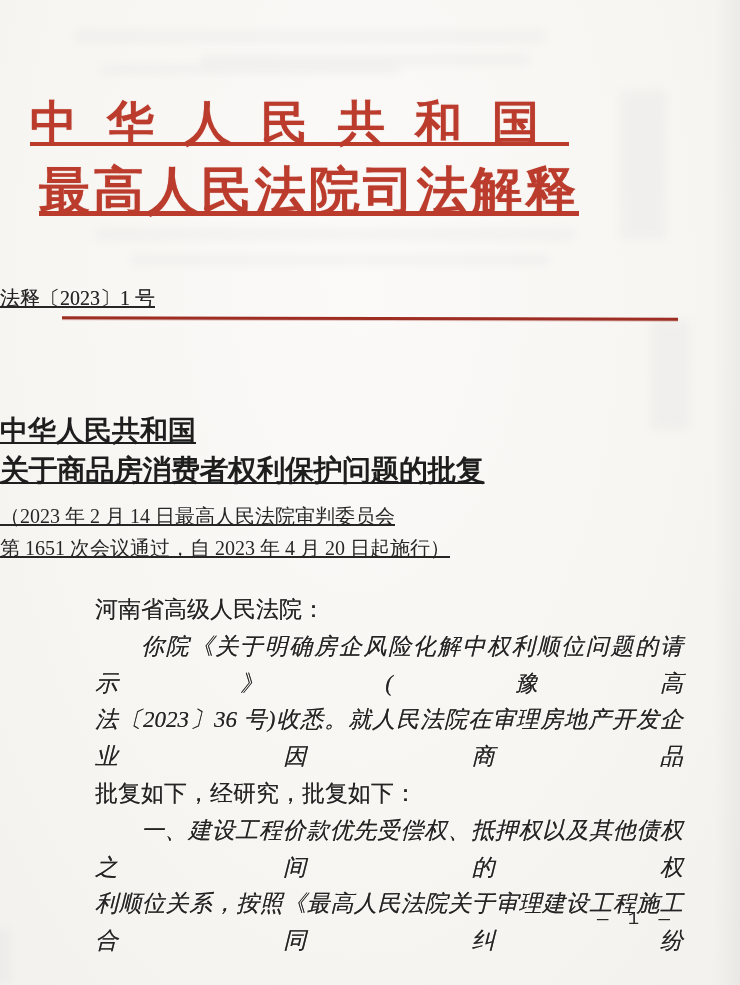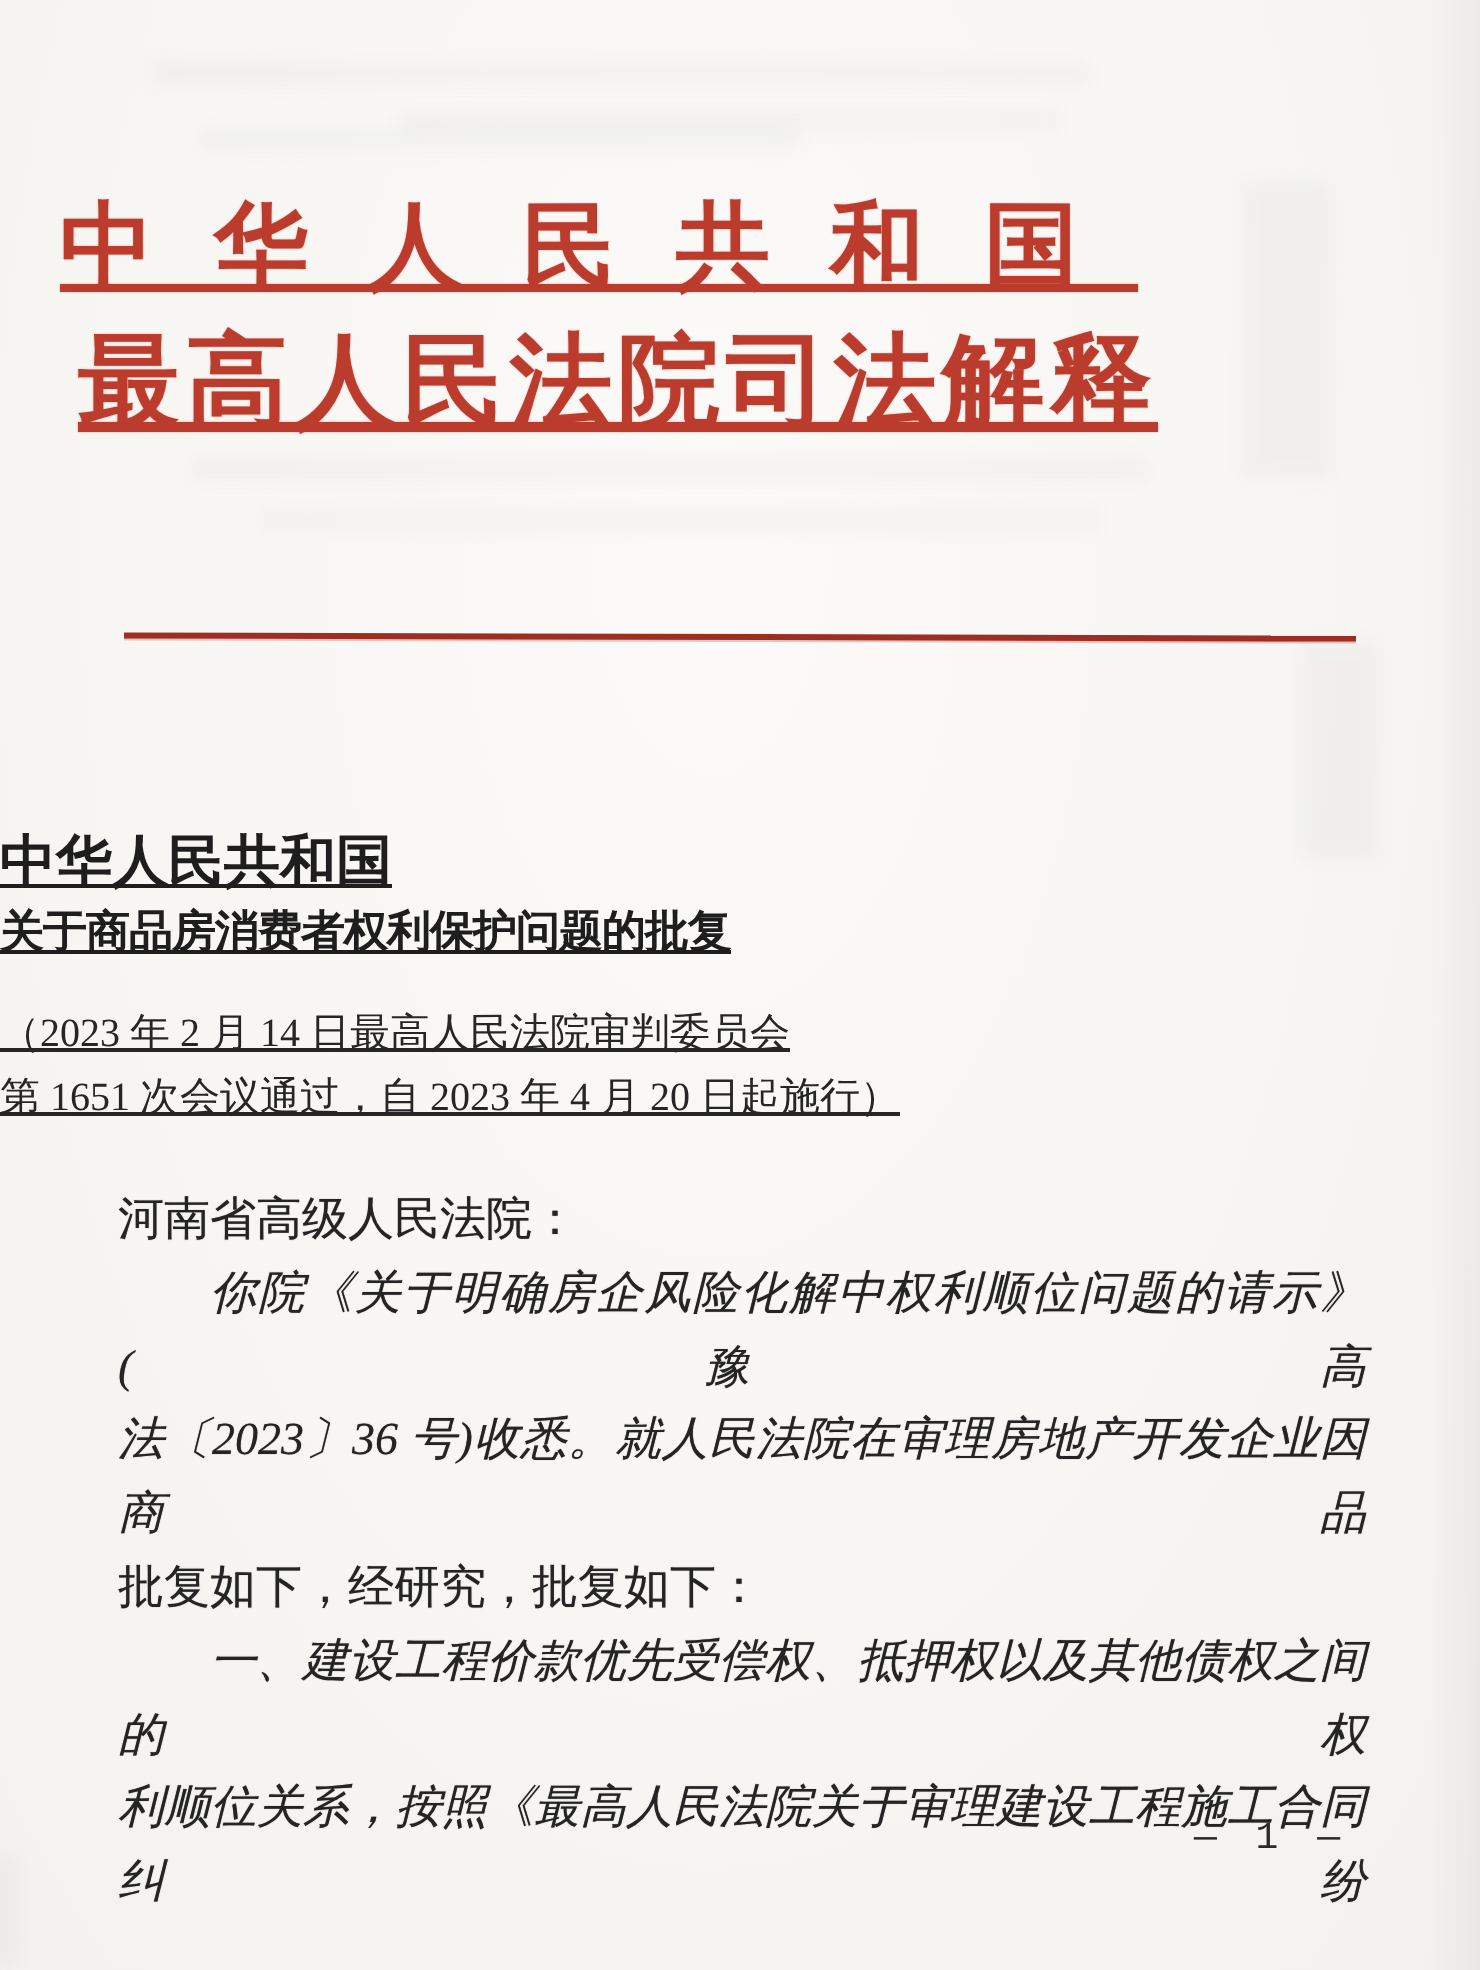--- a/index.html
+++ b/index.html
@@ -50,32 +50,32 @@
     text-shadow: 0 0 0.5px rgba(0,0,0,0.5);
   }
   .rule {
     position: absolute;
     top: 317px; left: 62px; width: 616px; height: 3px;
     background: #9e2e24;
     transform: rotate(0.15deg);
     box-shadow: 0 1px 0 rgba(158,46,36,0.25);
   }
   .t1 { top: 412px; font-size: 28px; font-weight: 700; color: #1e1e1e; }
-  .t2 { top: 451px; font-size: 22px; font-weight: 700; color: #1e1e1e; letter-spacing: -0.5px; }
+  .t2 { top: 451px; font-size: 29px; font-weight: 700; color: #1e1e1e; letter-spacing: -0.5px; }
   .m1 { top: 503px; font-size: 20px; color: #262626; }
   .m2 { top: 535px; font-size: 20px; color: #262626; }
 
   .doc-body {
     position: absolute;
     top: 592px; left: 59px; width: 624px;
     font-size: 23px; line-height: 36.8px;
     color: #242424;
     text-shadow: 0 0 0.5px rgba(0,0,0,0.55);
   }
-  .line { white-space: nowrap; }
+  .line { white-space: nowrap; margin-left: 36px; }
   .jl { white-space: normal; text-align: justify; text-align-last: justify; font-style: italic; }
   .indent { text-indent: 2em; }
 
   .pageno {
     position: absolute;
     top: 908px; right: 66px;
     font-size: 19px; color: #2a2a2a;
     letter-spacing: 4px;
     font-family: "Liberation Mono", "DejaVu Sans Mono", monospace;
   }
@@ -91,20 +91,21 @@
   <div class="ghost" style="left:620px; top:90px; width:46px; height:150px;"></div>
   <div class="ghost" style="left:95px; top:228px; width:480px; height:13px;"></div>
   <div class="ghost" style="left:130px; top:254px; width:420px; height:12px;"></div>
   <div class="ghost" style="left:650px; top:320px; width:40px; height:110px;"></div>
   <div class="ghost" style="left:-6px; top:928px; width:16px; height:55px;"></div>
   <div class="edge-shade"></div>
 
   <div class="abs hdr1">中华人民共和国</div>
   <div class="abs hdr2">最高人民法院司法解释</div>
 
+  <div class="abs docnum">法释〔2023〕1 号</div>
   <div class="rule"></div>
 
   <div class="abs t1">中华人民共和国</div>
   <div class="abs t2">关于商品房消费者权利保护问题的批复</div>
   <div class="abs m1">（2023 年 2 月 14 日最高人民法院审判委员会</div>
   <div class="abs m2">第 1651 次会议通过，自 2023 年 4 月 20 日起施行）</div>
 
   <div class="doc-body">
     <div class="line">河南省高级人民法院：</div>
 

